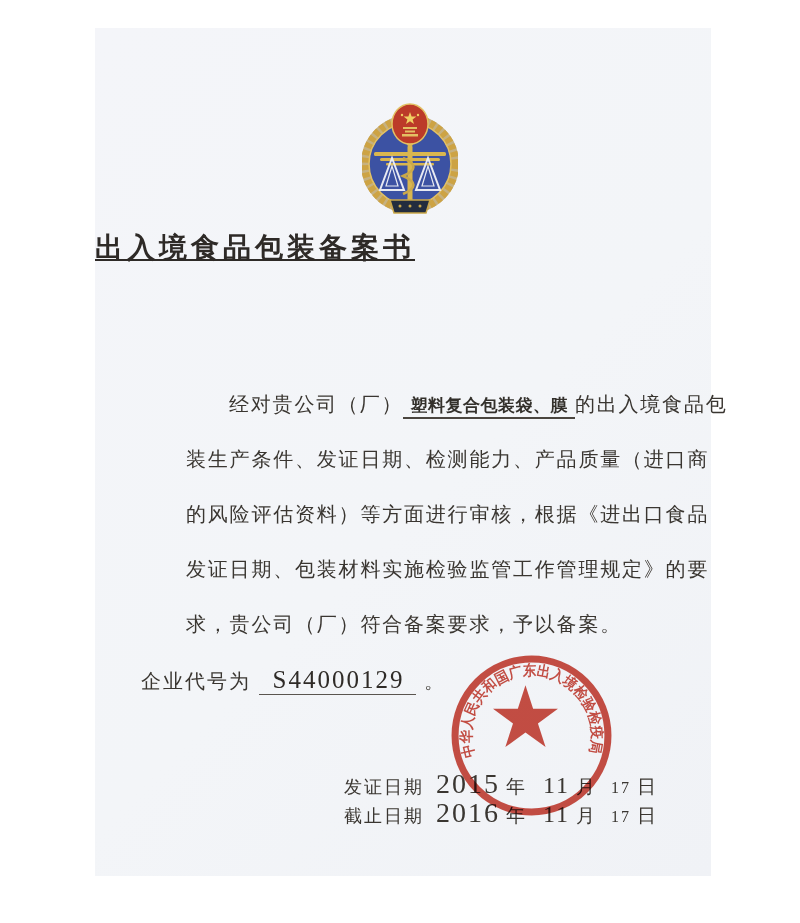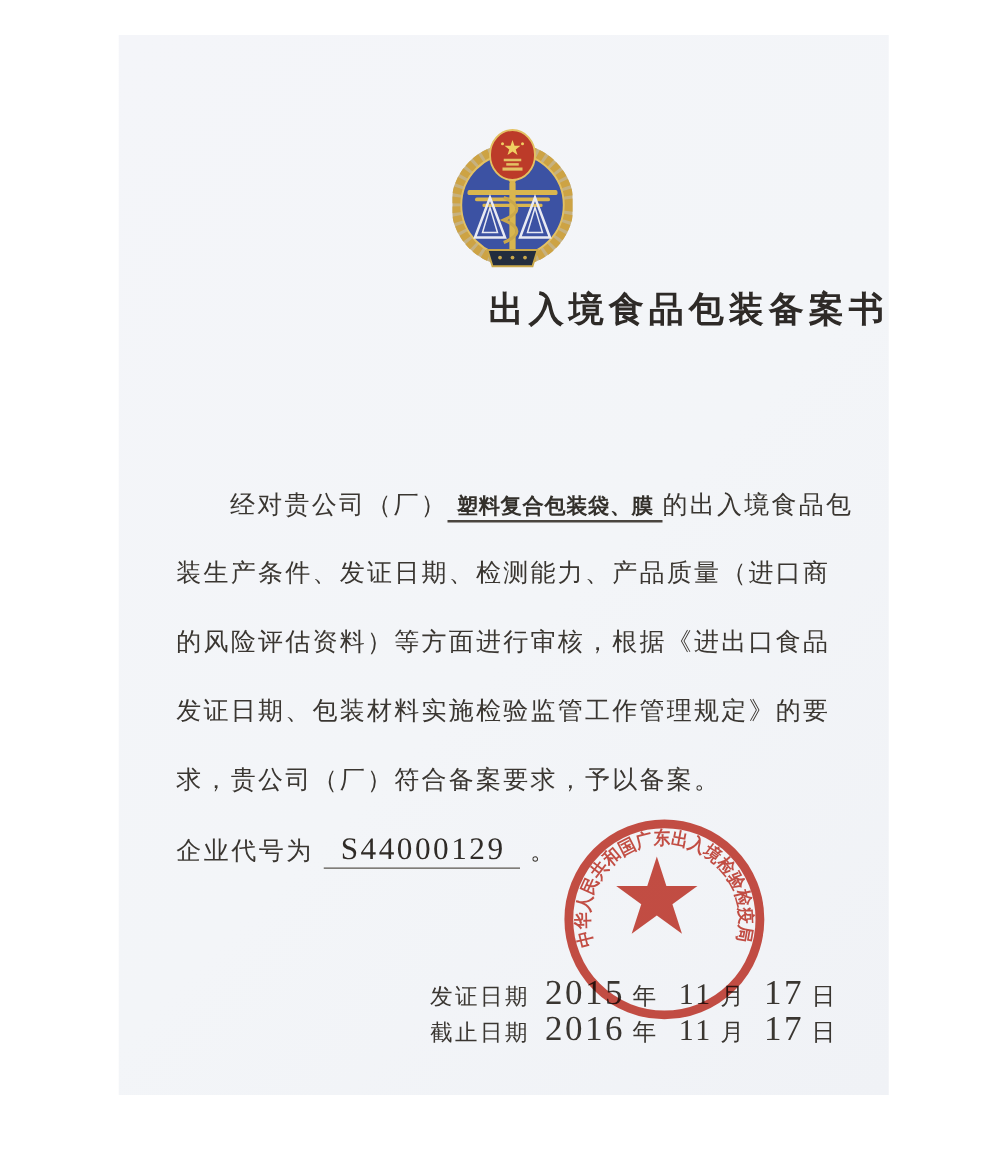--- a/index.html
+++ b/index.html
@@ -6,35 +6,35 @@
   body { width:800px; height:923px; background:#ffffff; position:relative;
          font-family:"Liberation Sans","DejaVu Sans",sans-serif; overflow:hidden; }
 
   .paper { position:absolute; left:95px; top:28px; width:616px; height:848px;
            background:linear-gradient(135deg,#f4f5f9 0%,#f3f5f8 55%,#f0f2f6 100%); }
 
   
   .emblem { position:absolute; left:267px; top:74px; width:96px; height:114px; }
 
   
-  .title { position:absolute; top:203px; left:0; width:100%; text-align:right;
+  .title { position:absolute; top:203px; left:0; width:100%; text-align:left;
            font-size:28px; font-weight:bold; letter-spacing:4px; color:#2e2a27;
-           line-height:34px; }
+           line-height:34px;text-decoration:underline; }
 
   
   .recipient { position:absolute; left:64px; top:276px; width:382px;
                border-bottom:2px solid #55504b; padding:0 0 6px 8px;
                display:flex; align-items:baseline;
                font-size:24px; font-weight:bold; letter-spacing:3px; color:#36322e; }
   .recipient .colon { margin-left:auto; margin-right:32px; font-weight:bold; }
 
   
   .bodytext { position:absolute; left:46px; top:349px; width:548px;
               color:#3a3631; font-size:20px; letter-spacing:1.8px; }
-  .bodyline { height:55px; line-height:55px; white-space:nowrap; }
+  .bodyline { height:55px; line-height:55px; white-space:nowrap;margin-left:45px; }
   .indent { padding-left:43px; }
   .product { font-size:17px; font-weight:bold; letter-spacing:0.5px;
              border-bottom:2px solid #4a453f; padding:0 7px 2px 7px; color:#33302b; }
 
   
   .codeline { position:absolute; left:46px; top:636px; font-size:20px;
               letter-spacing:2px; color:#3a3631; line-height:32px; }
   .codeval { font-family:"Liberation Serif","DejaVu Serif",serif; font-size:25px;
              letter-spacing:2px; border-bottom:1.5px solid #5a554f;
              padding:0 12px 1px 14px; color:#2f2b27; }
@@ -42,21 +42,21 @@
   
   .agency { position:absolute; left:303px; top:704px; font-size:22px;
             letter-spacing:2px; color:#45413c; }
   .dates { position:absolute; left:249px; top:708px; color:#3a3631; }
   .daterow { height:29px; display:flex; align-items:baseline; white-space:nowrap; }
   .dlabel { font-size:18px; letter-spacing:2px; }
   .dnum { font-family:"Liberation Serif","DejaVu Serif",serif; letter-spacing:2px; }
   .dyear { font-size:28px; margin-left:12px; }
   .dunit { font-size:19px; margin-left:6px; }
   .dmonth { font-size:24px; margin-left:18px; }
-  .dday { font-size:28px; margin-left:16px;margin-top:43px; }
+  .dday { font-size:16px; margin-left:16px;margin-top:43px; }
 
   
   .seal { position:absolute; left:350px; top:621px; width:173px; height:173px;
           mix-blend-mode:multiply; opacity:0.93; }
 </style>
 </head>
 <body>
 
 <div class="paper">
 

